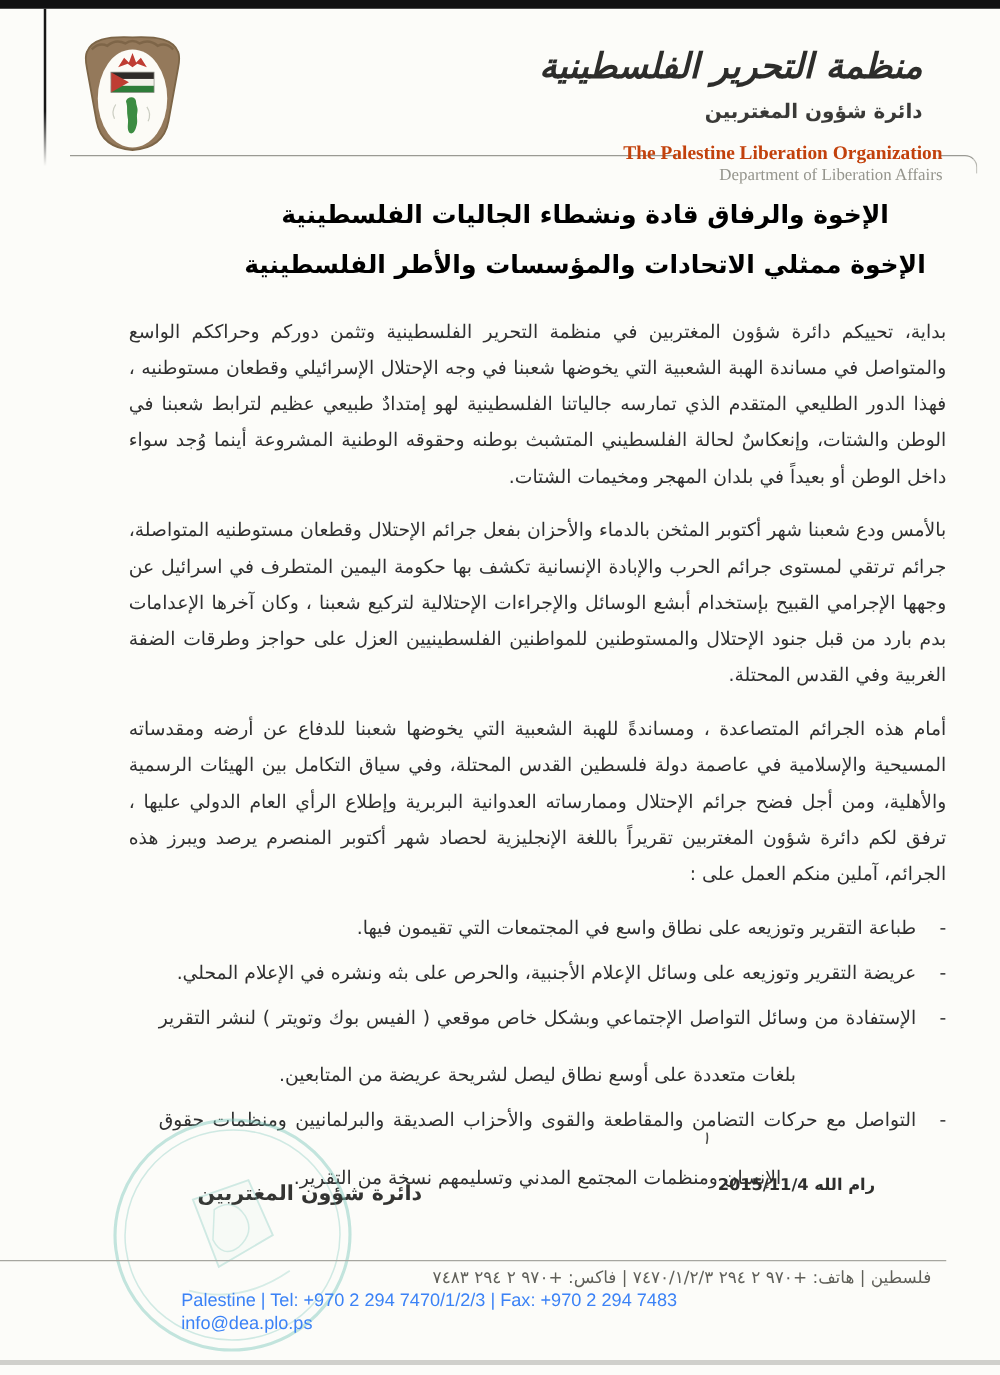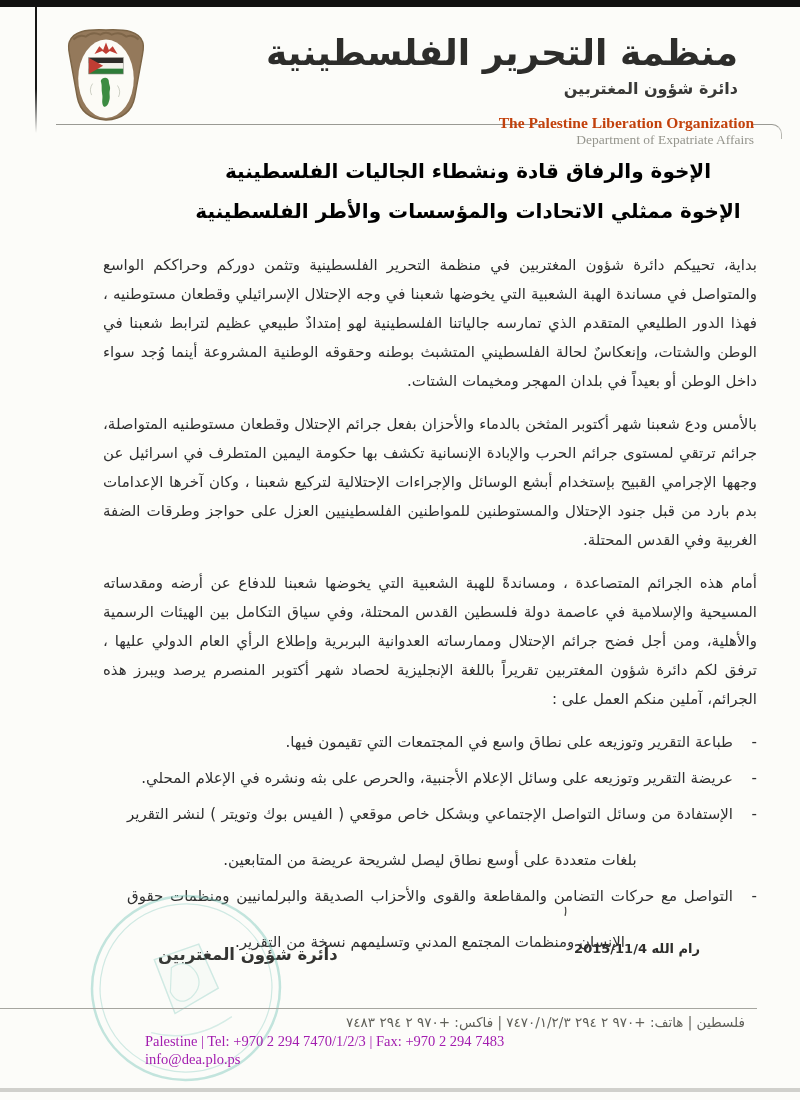--- a/index.html
+++ b/index.html
@@ -14,21 +14,21 @@
     background:#fcfcf9;overflow:hidden;
   }
   
   .scan-top-bar{position:absolute;top:0;left:0;width:800px;height:7px;background:#111;}
   .scan-left-line{position:absolute;top:7px;left:35px;width:2px;height:126px;
     background:linear-gradient(#161616 65%,rgba(22,22,22,0));}
   .scan-bottom-band{position:absolute;top:1088px;left:0;width:800px;height:4px;background:#b9b9b3;opacity:.65;}
   
   .logo{position:absolute;left:60px;top:25px;width:92px;height:98px;}
   .hdr-ar{position:absolute;right:62px;top:36px;text-align:right;direction:rtl;color:#2d2d2b;}
-  .hdr-ar .org{font-size:36px;font-weight:bold;line-height:34px;letter-spacing:.5px;}
+  .hdr-ar .org{font-size:28px;font-weight:bold;line-height:34px;letter-spacing:.5px;font-style:italic;}
   .hdr-ar .dept{font-size:16px;font-weight:bold;margin-top:9px;color:#3a3a38;}
   .hdr-rule{position:absolute;left:56px;top:124px;width:486px;height:1px;background:#9a9a94;}
   .hdr-hook{position:absolute;right:18px;top:124px;width:30px;height:14px;
     border-top:1px solid #9a9a94;border-right:1px solid #b7b7b1;border-top-right-radius:10px;}
   .hdr-en{position:absolute;right:46px;top:114px;text-align:right;
     font-family:"Liberation Serif","DejaVu Serif",serif;}
   .hdr-en .org-en{font-size:15.5px;font-weight:bold;color:#c2410c;line-height:17px;}
   .hdr-en .dept-en{font-size:13.5px;color:#95958d;line-height:17px;}
   
   .doc-title{position:absolute;left:140px;top:151px;width:656px;
@@ -49,22 +49,22 @@
   .stray-mark{position:absolute;left:562px;top:903px;font-size:14px;color:#4c4c48;transform:rotate(12deg);}
   .sig-date{position:absolute;right:100px;top:941px;direction:rtl;font-weight:bold;
     font-size:13px;color:#2e2e2c;}
   .sig-dept{position:absolute;left:158px;top:945px;direction:rtl;font-weight:bold;
     font-size:16.5px;color:#343432;}
   .stamp{position:absolute;left:86px;top:888px;width:200px;height:200px;transform:rotate(-7deg);}
   
   .footer-rule{position:absolute;left:0;top:1008px;width:757px;height:1px;background:#a6a6a0;}
   .footer{position:absolute;left:145px;top:1013px;width:600px;}
   .footer .f-ar{direction:rtl;font-size:13.5px;color:#5f5f58;line-height:19px;}
-  .footer .f-en,.footer .f-email{font-family:Liberation Serif, serif;
-    font-size:14.5px;color:#a21caf;line-height:18px;}
+  .footer .f-en,.footer .f-email{font-family:Liberation Sans, sans-serif;
+    font-size:14.5px;color:#3b82f6;line-height:18px;}
 </style>
 </head>
 <body>
 
 <div class="page">
 
   <div class="scan-top-bar"></div>
   <div class="scan-left-line"></div>
 
   <div class="logo">
@@ -86,21 +86,21 @@
 
   <div class="hdr-ar">
     <div class="org">منظمة التحرير الفلسطينية</div>
     <div class="dept">دائرة شؤون المغتربين</div>
   </div>
 
   <div class="hdr-rule"></div>
   <div class="hdr-hook"></div>
   <div class="hdr-en">
     <div class="org-en">The Palestine Liberation Organization</div>
-    <div class="dept-en">Department of Expatriate Affairs</div>
+    <div class="dept-en">Department of Liberation Affairs</div>
   </div>
 
   <div class="doc-title">
     <div>الإخوة والرفاق قادة ونشطاء الجاليات الفلسطينية</div>
     <div>الإخوة ممثلي الاتحادات والمؤسسات والأطر الفلسطينية</div>
   </div>
 
   <div class="content">
     <p>بداية، تحييكم دائرة شؤون المغتربين في منظمة التحرير الفلسطينية وتثمن دوركم وحراككم الواسع والمتواصل في مساندة الهبة الشعبية التي يخوضها شعبنا في وجه الإحتلال الإسرائيلي وقطعان مستوطنيه ، فهذا الدور الطليعي المتقدم الذي تمارسه جالياتنا الفلسطينية لهو إمتدادٌ طبيعي عظيم لترابط شعبنا في الوطن والشتات، وإنعكاسٌ لحالة الفلسطيني المتشبث بوطنه وحقوقه الوطنية المشروعة أينما وُجد سواء داخل الوطن أو بعيداً في بلدان المهجر ومخيمات الشتات.</p>
     <p>بالأمس ودع شعبنا شهر أكتوبر المثخن بالدماء والأحزان بفعل جرائم الإحتلال وقطعان مستوطنيه المتواصلة، جرائم ترتقي لمستوى جرائم الحرب والإبادة الإنسانية تكشف بها حكومة اليمين المتطرف في اسرائيل عن وجهها الإجرامي القبيح بإستخدام أبشع الوسائل والإجراءات الإحتلالية لتركيع شعبنا ، وكان آخرها الإعدامات بدم بارد من قبل جنود الإحتلال والمستوطنين للمواطنين الفلسطينيين العزل على حواجز وطرقات الضفة الغربية وفي القدس المحتلة.</p>

